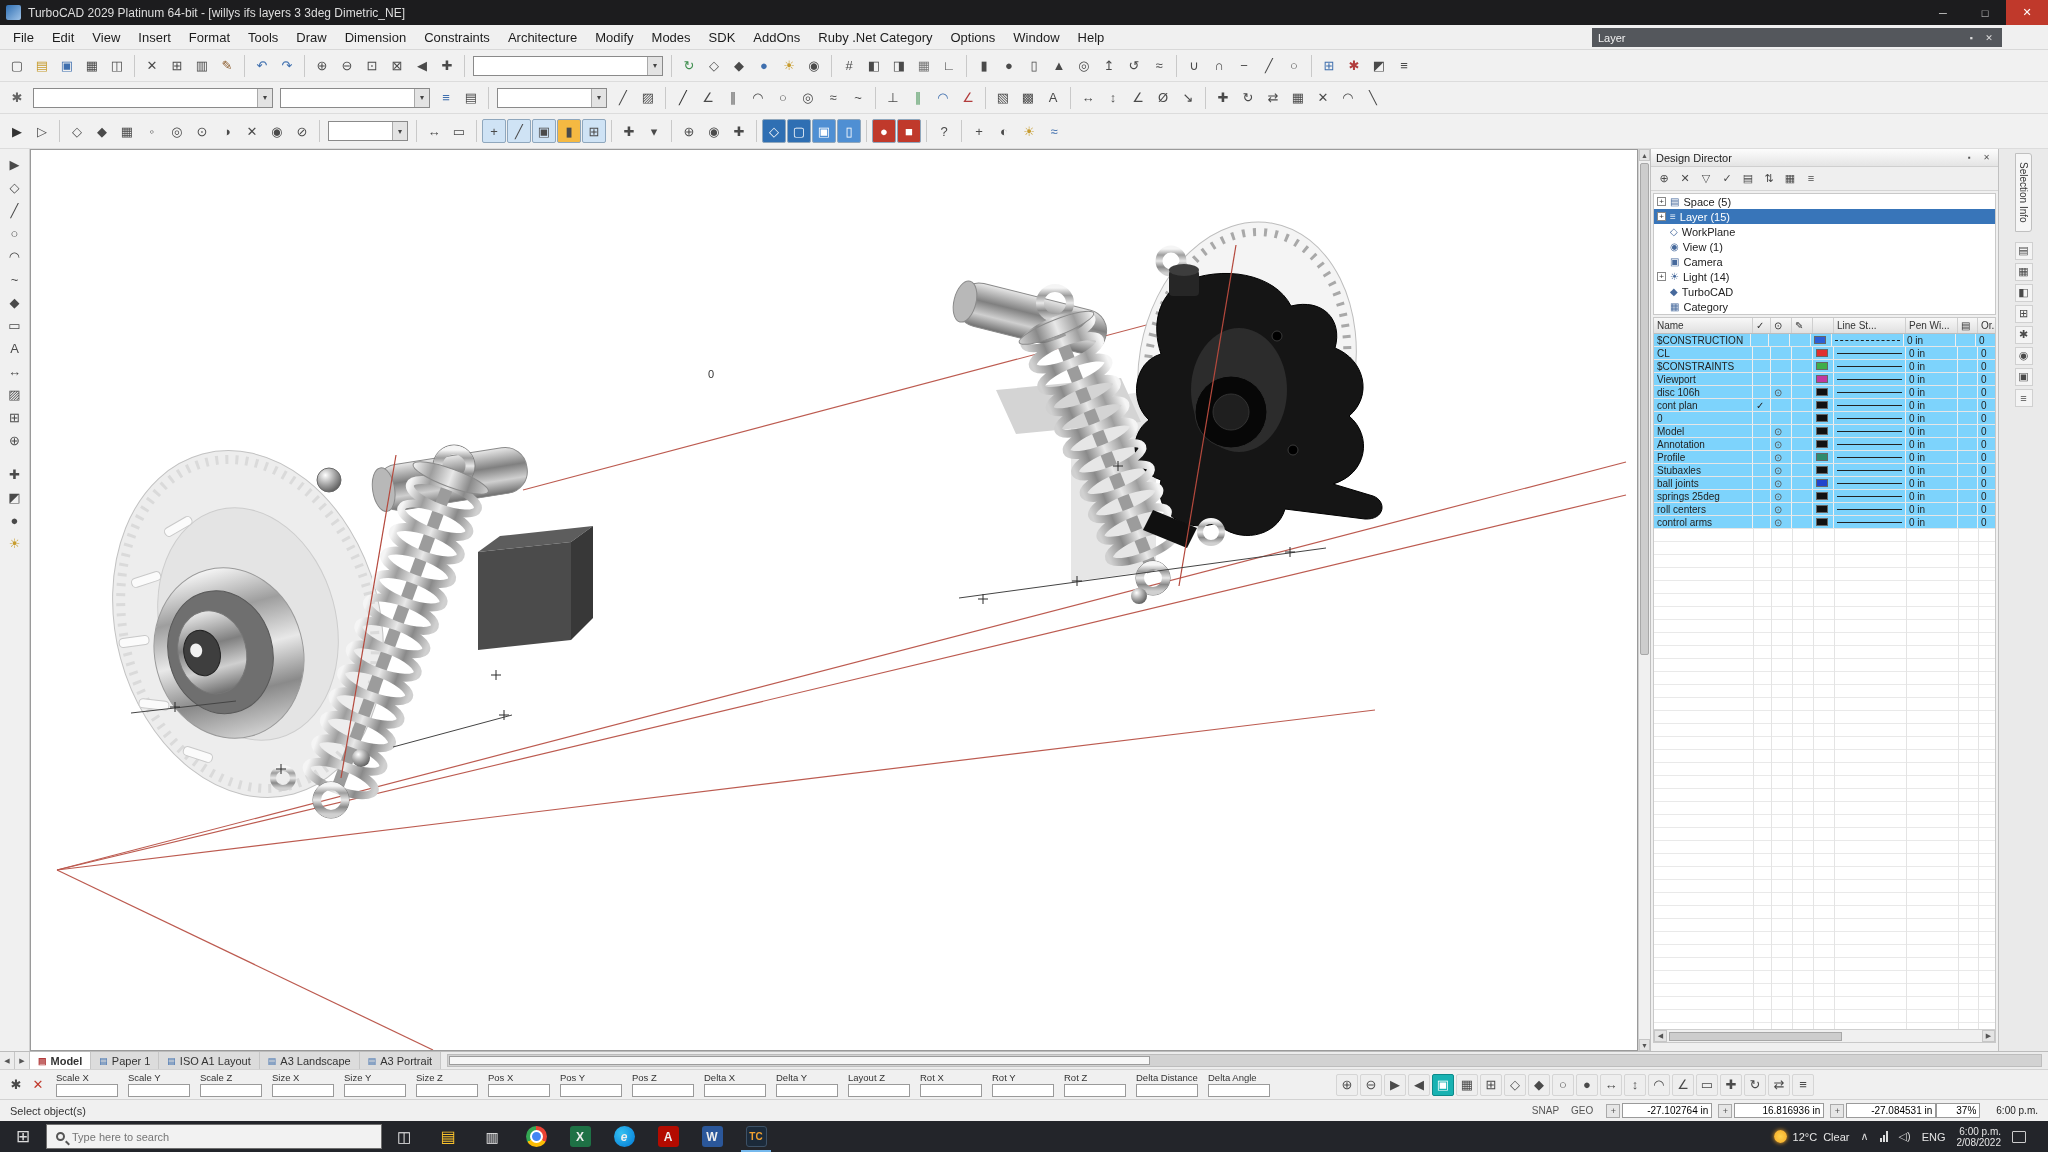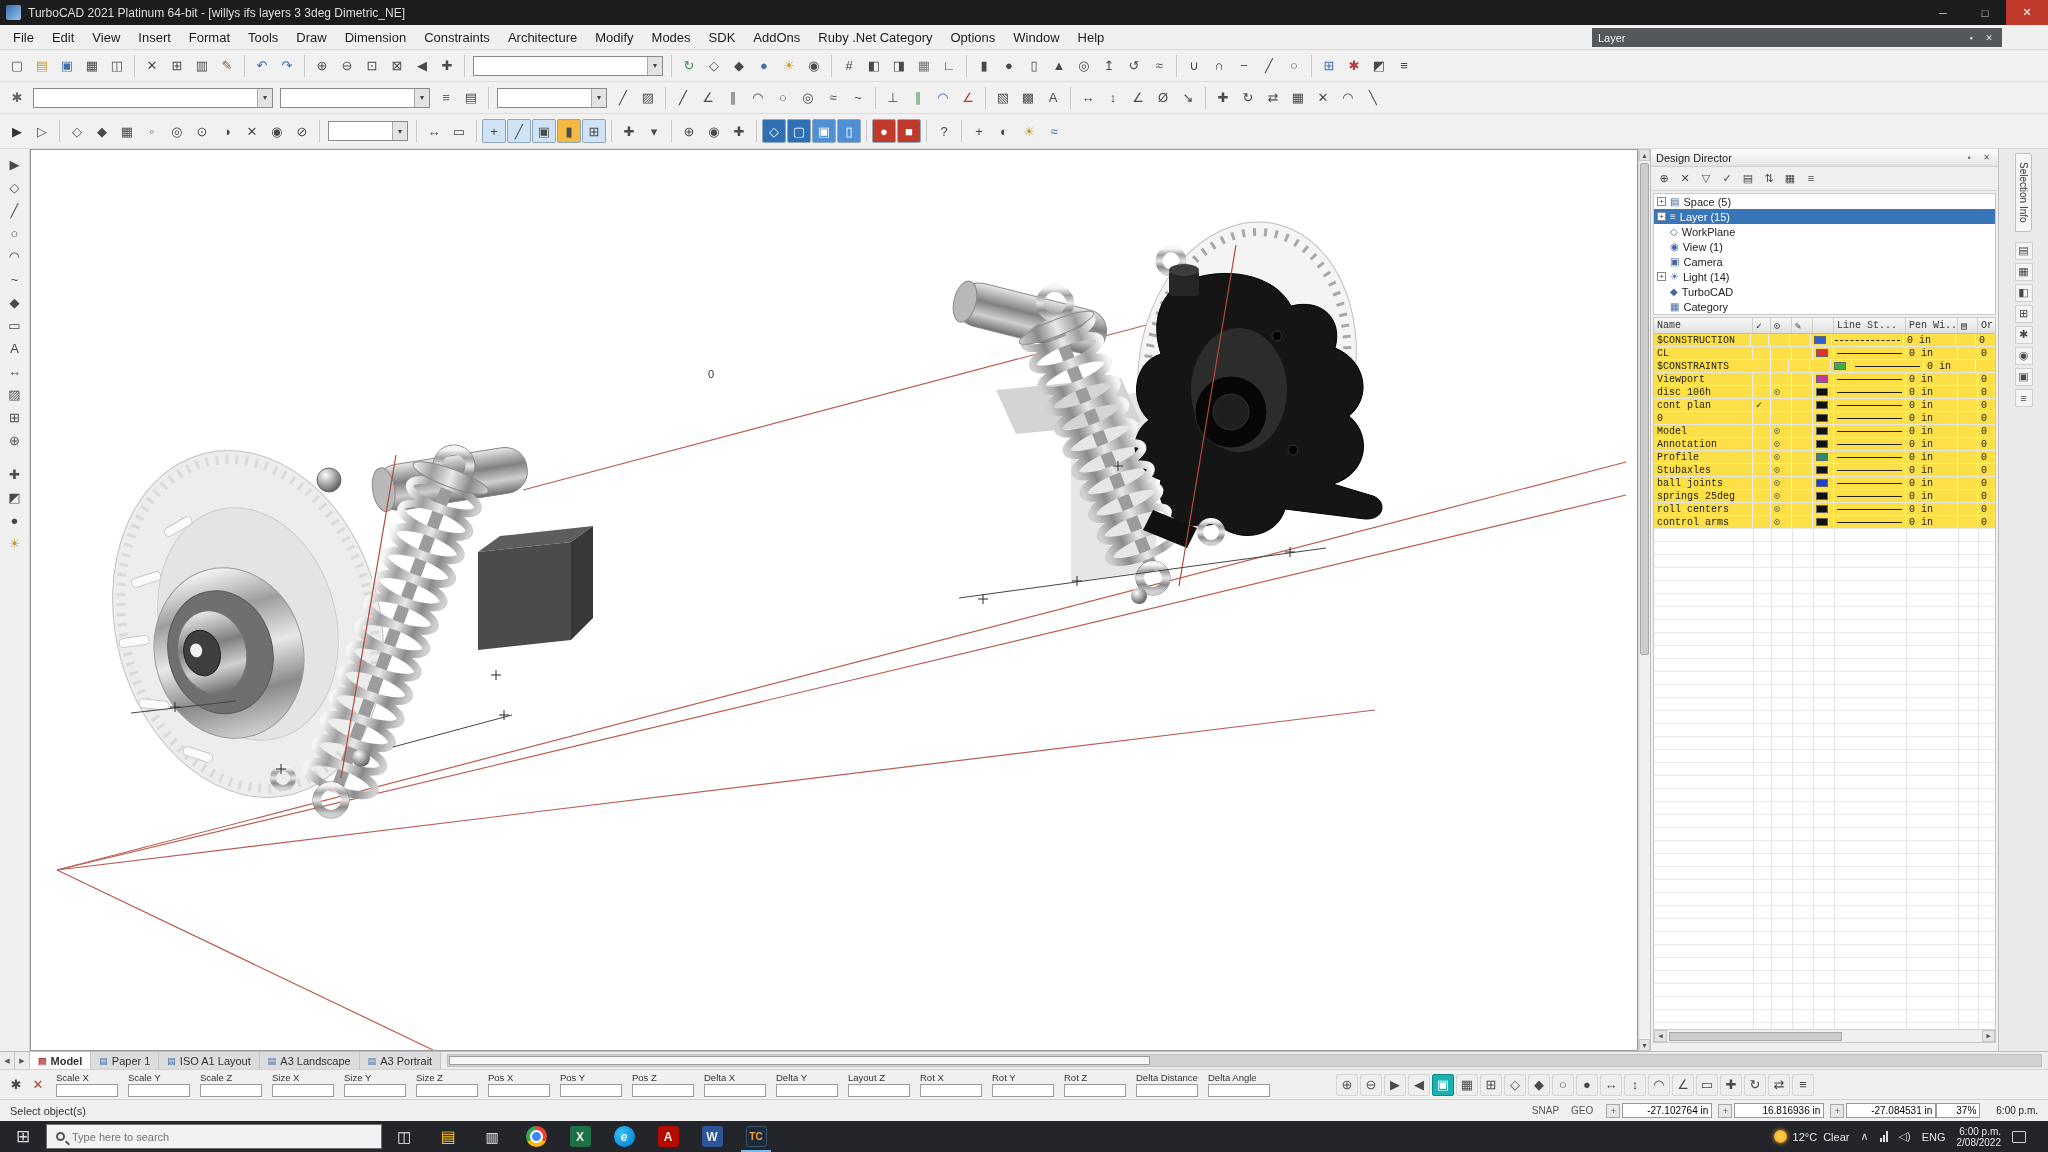--- a/index.html
+++ b/index.html
@@ -54,21 +54,21 @@
   .dd-hbtn { width:13px; height:13px; display:flex; align-items:center; justify-content:center; font-size:8px; color:#555; }
   .dd-tools { height:24px; display:flex; align-items:center; gap:1px; padding:0 3px; background:#efefef; border-bottom:1px solid #d5d5d5; }
   .dd-tools .tb-btn { width:20px; height:20px; }
   .dd-tools .tb-glyph { font-size:11px; }
   .dd-tree { background:#fff; border:1px solid #c9c9c9; margin:2px; }
   .dd-tree-item { height:15px; display:flex; align-items:center; gap:4px; padding-left:3px; font-size:11px; color:#222; }
   .dd-tree-item.selected { background:#3875b9; color:#fff; }
   .dd-expand { width:9px; height:9px; border:1px solid #888; background:#fff; color:#333; font-size:8px; line-height:7px; text-align:center; flex:none; }
   .dd-tree-icon { font-size:10px; color:#46699c; }
   .dd-tree-item.selected .dd-tree-icon { color:#dce8f6; }
-  .dd-table { flex:1; display:flex; flex-direction:column; margin:0 2px 8px 2px; background:#fde047; border:1px solid #c9c9c9; overflow:hidden;font-family:Liberation Mono, monospace; }
+  .dd-table { flex:1; display:flex; flex-direction:column; margin:0 2px 8px 2px; background:#7dd3fc; border:1px solid #c9c9c9; overflow:hidden; }
   .dd-thead { display:flex; height:16px; background:linear-gradient(#f8f8f8,#e0e0e0); border-bottom:1px solid #bdbdbd; flex:none; }
   .dd-th { border-right:1px solid #cfcfcf; display:flex; align-items:center; padding:0 3px; font-size:10px; color:#333; overflow:hidden; white-space:nowrap; flex:none; }
   .dd-row { display:flex; height:13px; border-bottom:1px solid #e6e6e6; flex:none; }
   .dd-td { border-right:1px solid #efefef; display:flex; align-items:center; padding:0 3px; font-size:10px; color:#222; overflow:hidden; white-space:nowrap; flex:none; }
   .swatch { width:12px; height:8px; border:1px solid #666; display:inline-block; }
   .eye { font-size:10px; color:#555; }
   .line-prev { display:inline-block; width:100%; border-top:1px solid #222; }
   .line-prev.dash { border-top-style:dashed; }
   .dd-empty { flex:1; position:relative; background:repeating-linear-gradient(to bottom,#fff 0 12px,#e9e9e9 12px 13px); }
   .vline { position:absolute; top:0; bottom:0; width:1px; background:#e4e4e4; }
@@ -144,21 +144,21 @@
   .net-bars i { display:block; width:2px; background:#ddd; }
   .clock { display:flex; flex-direction:column; align-items:flex-end; line-height:11px; font-size:10px; }
   .notif { width:14px; height:12px; border:1px solid #ccc; border-radius:1px; }
   .show-desktop { width:5px; height:100%; border-left:1px solid #555; }
 </style>
 </head>
 <body>
 
 <div class="titlebar">
   <div class="app-logo"></div>
-  <span class="win-title">TurboCAD 2021 Platinum 64-bit - [willys ifs layers 3 3deg Dimetric_NE]</span>
+  <span class="win-title">TurboCAD 2029 Platinum 64-bit - [willys ifs layers 3 3deg Dimetric_NE]</span>
   <div class="win-controls">
     <div class="win-btn">─</div>
     <div class="win-btn">□</div>
     <div class="win-btn close">✕</div>
   </div>
 </div>
 
 <div class="menubar">
   <div style="display:flex">
       <span class="menu-item">File</span>
@@ -900,21 +900,21 @@
               <span class="swatch" style="background: rgb(224, 48, 48);"></span>
             </div>
             <div class="dd-td" style="width: 72px;">
               <span class="line-prev"></span>
             </div>
             <div class="dd-td" style="width: 52px;">0 in</div>
             <div class="dd-td" style="width: 20px;"></div>
             <div class="dd-td" style="width: 24px;">0</div>
           </div>
           <div class="dd-row">
-            <div class="dd-td" style="width: 117px;">$CONSTRAINTS</div>
+            <div class="dd-td" style="width: 99px;">$CONSTRAINTS</div>
             <div class="dd-td" style="width: 18px;"></div>
             <div class="dd-td" style="width: 21px;"></div>
             <div class="dd-td" style="width: 21px;"></div>
             <div class="dd-td" style="width: 21px;">
               <span class="swatch" style="background: rgb(63, 174, 73);"></span>
             </div>
             <div class="dd-td" style="width: 72px;">
               <span class="line-prev"></span>
             </div>
             <div class="dd-td" style="width: 52px;">0 in</div>

